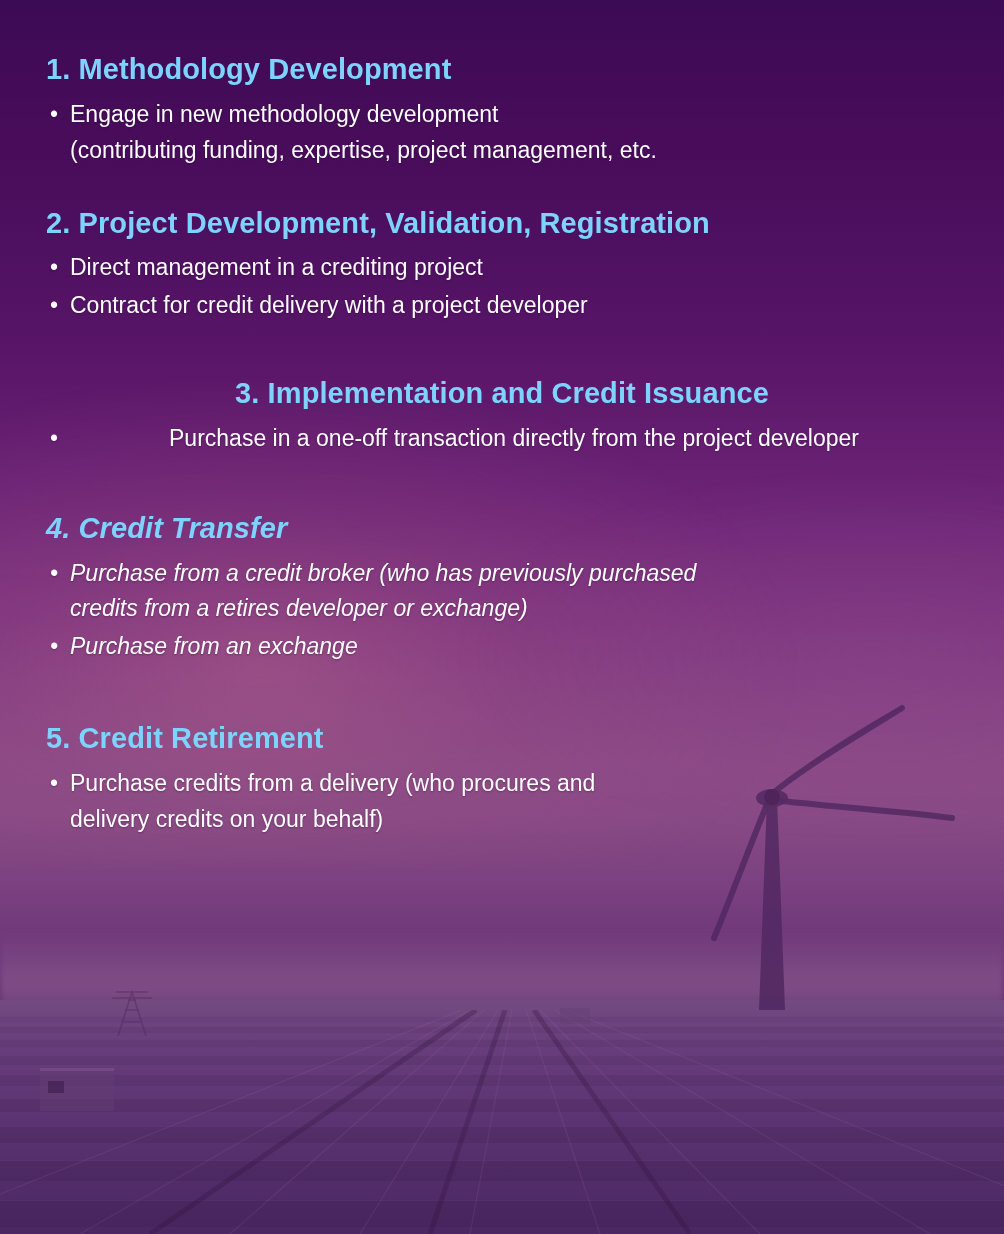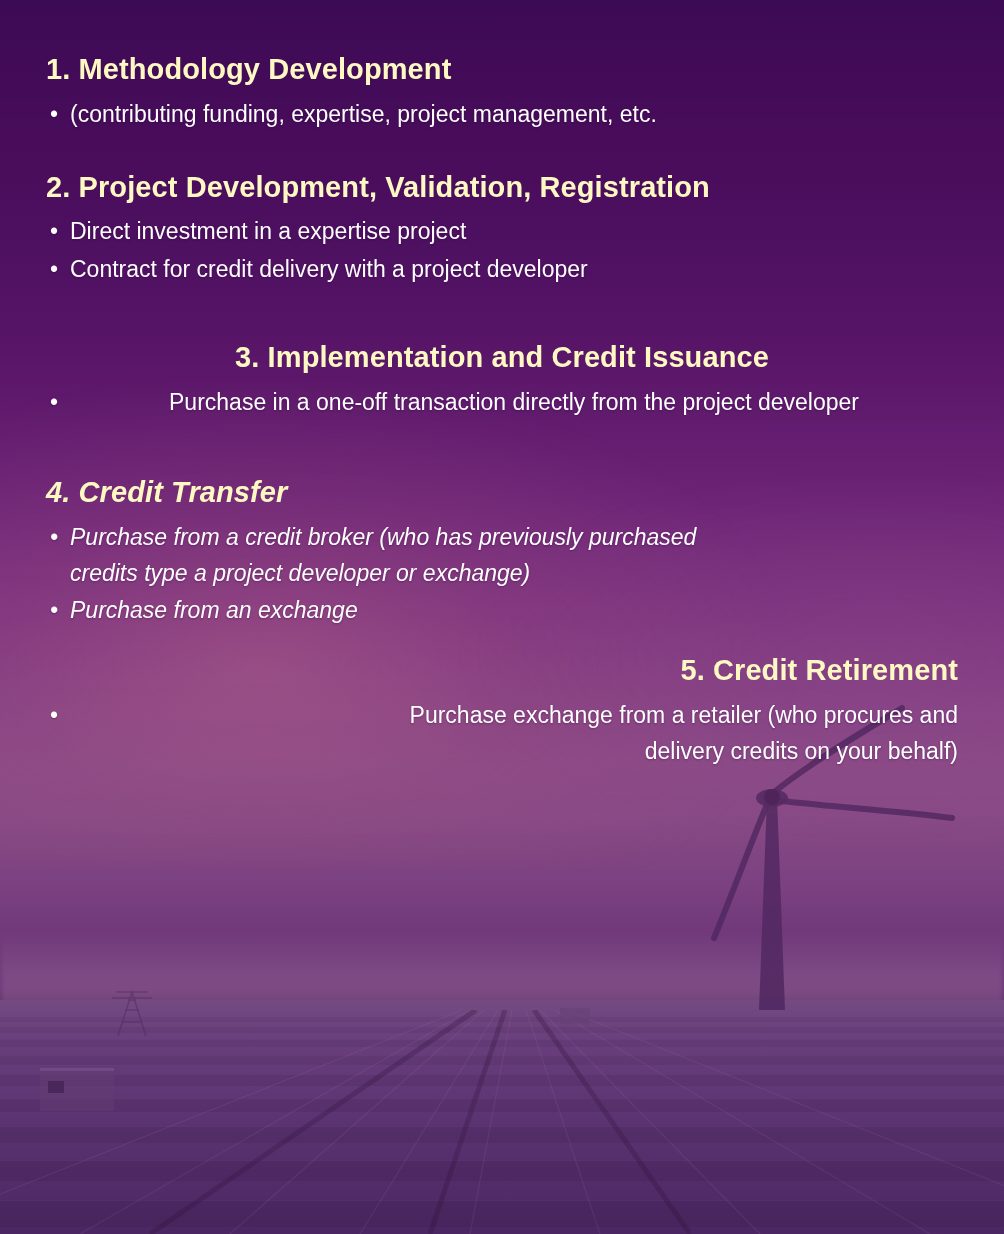--- a/index.html
+++ b/index.html
@@ -192,21 +192,21 @@
     box-sizing: border-box;
   }
 
   .section { margin-bottom: 0; }
   .section + .section { margin-top: 44px; }
 
   h2.section-title {
     margin: 0 0 10px 0;
     font-size: 29px;
     font-weight: bold;
-    color: #fef9c3;
+    color: #7dd3fc;
     letter-spacing: 0.1px;
     line-height: 1.2;
   }
 
   ul.bullets {
     list-style: none;
     margin: 0;
     padding: 0;
   }
   ul.bullets li {
@@ -227,21 +227,21 @@
     font-size: 23px;
     line-height: 1.56;
   }
   .line2 { display: block; }
 
   
   #sec-1 { margin-top: 14px; }
   #sec-2 { margin-top: 37px; }
   #sec-3 { margin-top: 52px; text-align: center; }
   #sec-4 { margin-top: 54px; font-style: italic; }
-  #sec-5 { margin-top: 24px; text-align: right; }
+  #sec-5 { margin-top: 56px; }
 </style>
 </head>
 <body>
 
 <div class="poster">
 
   <div class="bg-sky"></div>
   <div class="bg-glow"></div>
   <div class="bg-glow2"></div>
   <div class="treeline"></div>
@@ -310,31 +310,32 @@
 
   <div class="bg-tint"></div>
 
   <div class="content">
 
     <div class="section" id="sec-1">
       <h2 class="section-title">1. Methodology Development</h2>
       <ul class="bullets">
         <li>
           <span class="dot">•</span>
+          <span class="line2">Engage in new methodology development</span>
           <span class="line2">(contributing funding, expertise, project management, etc.</span>
         </li>
       </ul>
     </div>
 
     <div class="section" id="sec-2">
       <h2 class="section-title">2. Project Development, Validation, Registration</h2>
       <ul class="bullets">
         <li>
           <span class="dot">•</span>
-          <span class="line2">Direct investment in a expertise project</span>
+          <span class="line2">Direct management in a crediting project</span>
         </li>
         <li>
           <span class="dot">•</span>
           <span class="line2">Contract for credit delivery with a project developer</span>
         </li>
       </ul>
     </div>
 
     <div class="section" id="sec-3">
       <h2 class="section-title">3. Implementation and Credit Issuance</h2>
@@ -345,34 +346,34 @@
         </li>
       </ul>
     </div>
 
     <div class="section" id="sec-4">
       <h2 class="section-title">4. Credit Transfer</h2>
       <ul class="bullets">
         <li>
           <span class="dot">•</span>
           <span class="line2">Purchase from a credit broker (who has previously purchased</span>
-          <span class="line2">credits type a project developer or exchange)</span>
+          <span class="line2">credits from a retires developer or exchange)</span>
         </li>
         <li>
           <span class="dot">•</span>
           <span class="line2">Purchase from an exchange</span>
         </li>
       </ul>
     </div>
 
     <div class="section" id="sec-5">
       <h2 class="section-title">5. Credit Retirement</h2>
       <ul class="bullets">
         <li>
           <span class="dot">•</span>
-          <span class="line2">Purchase exchange from a retailer (who procures and</span>
+          <span class="line2">Purchase credits from a delivery (who procures and</span>
           <span class="line2">delivery credits on your behalf)</span>
         </li>
       </ul>
     </div>
 
   </div>
 </div>
 
 </body></html>

